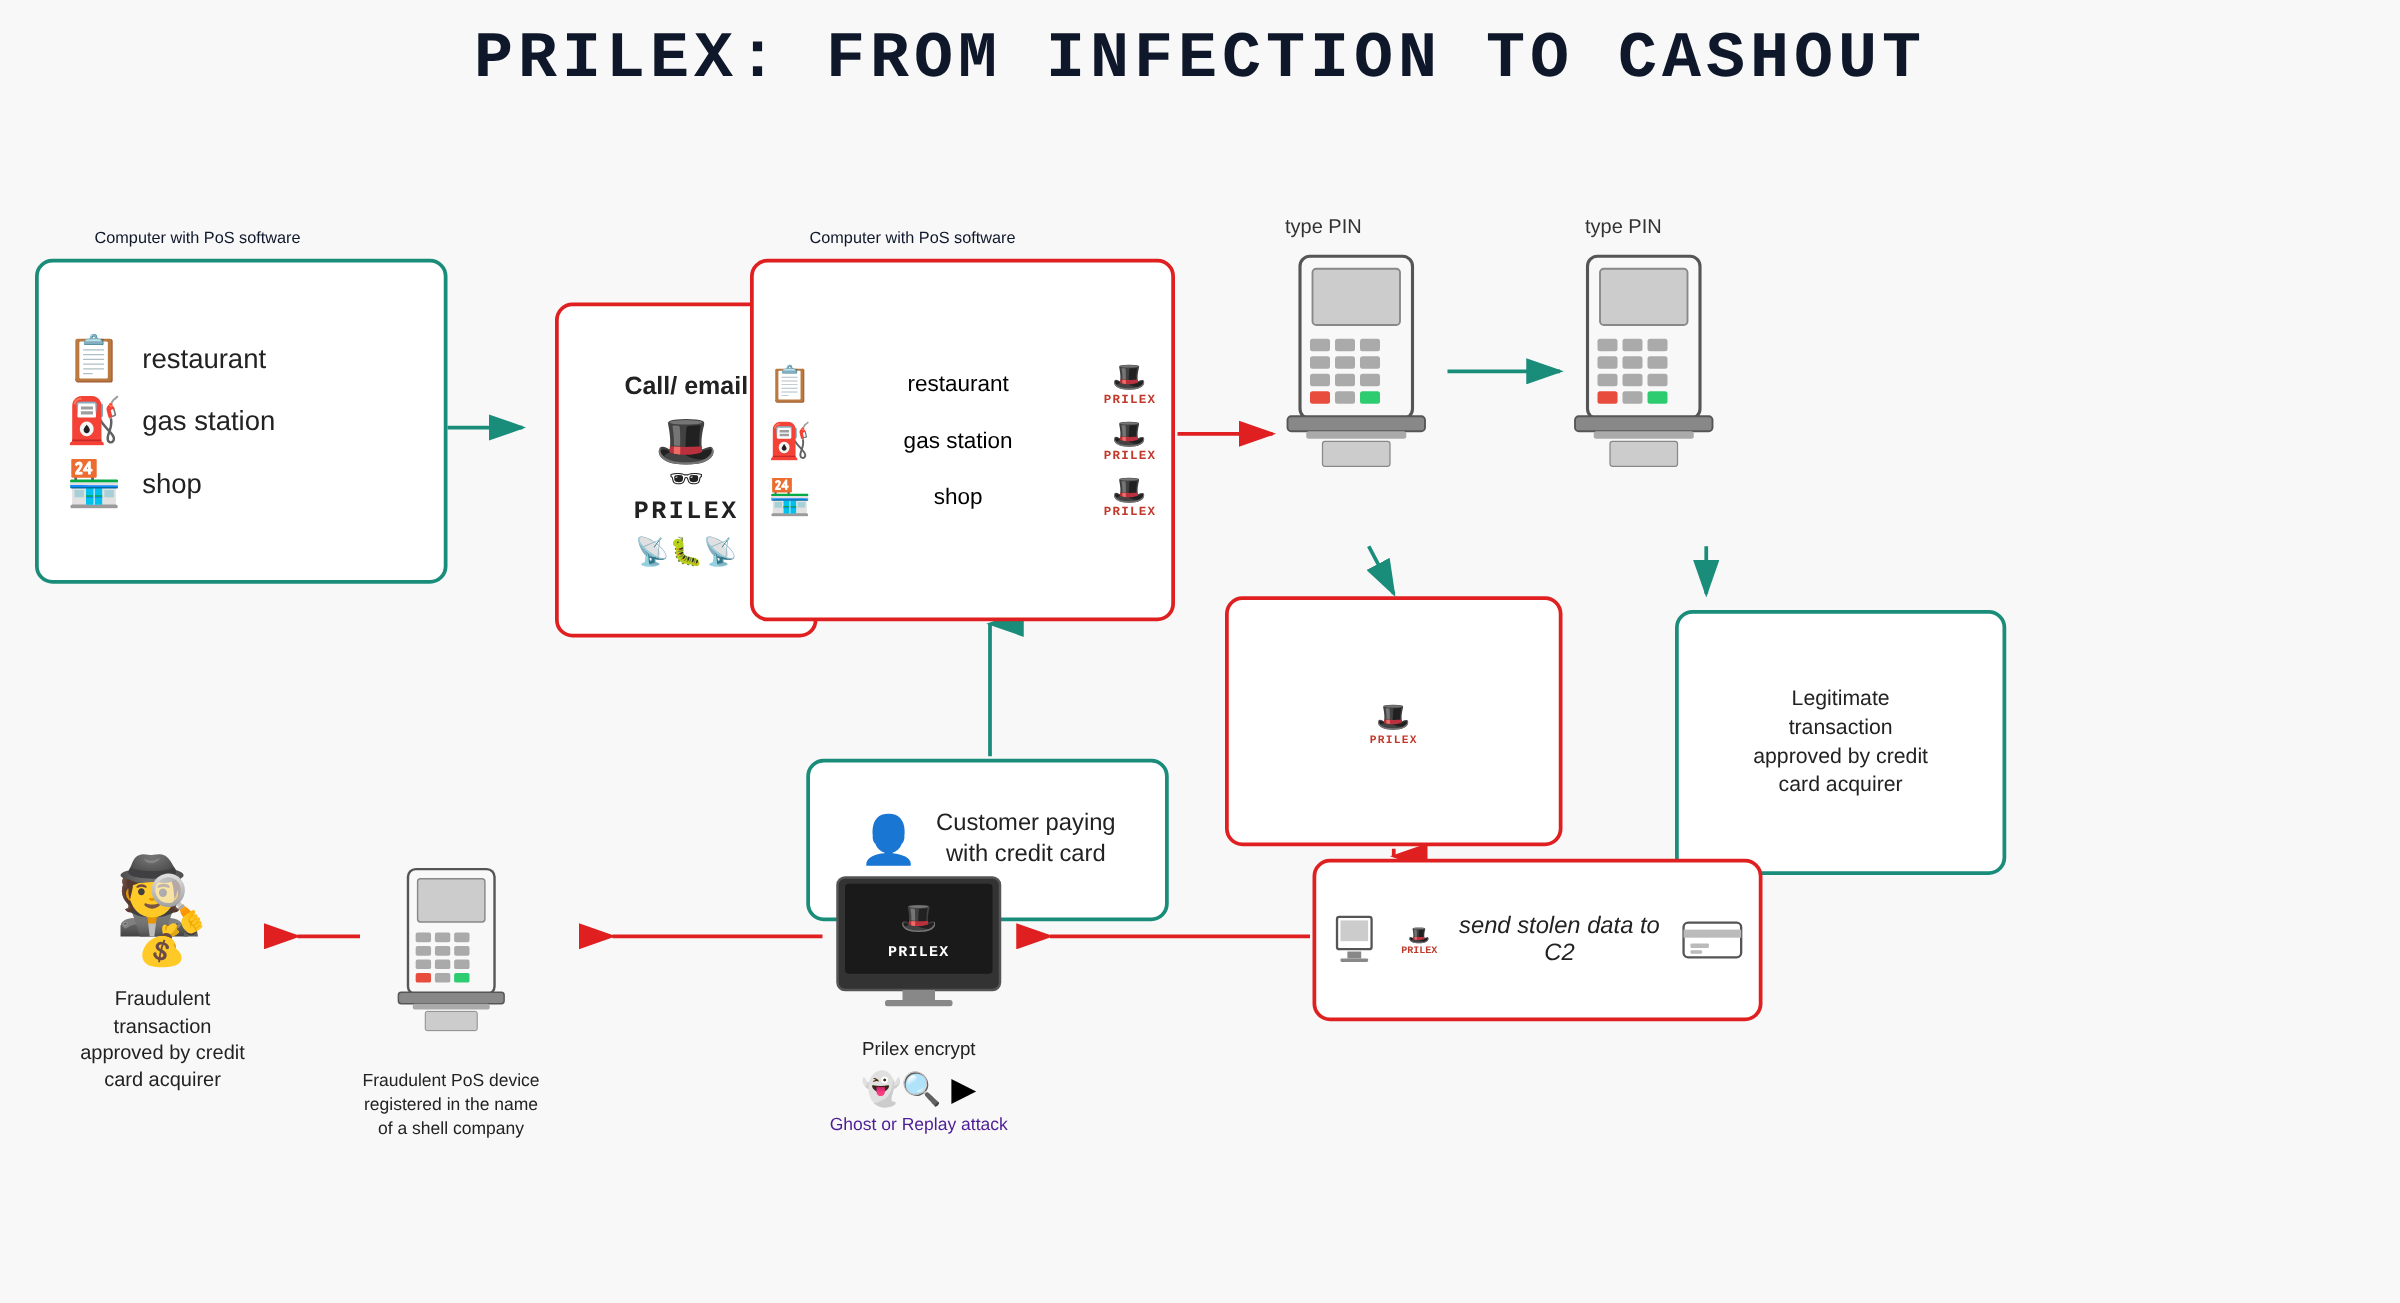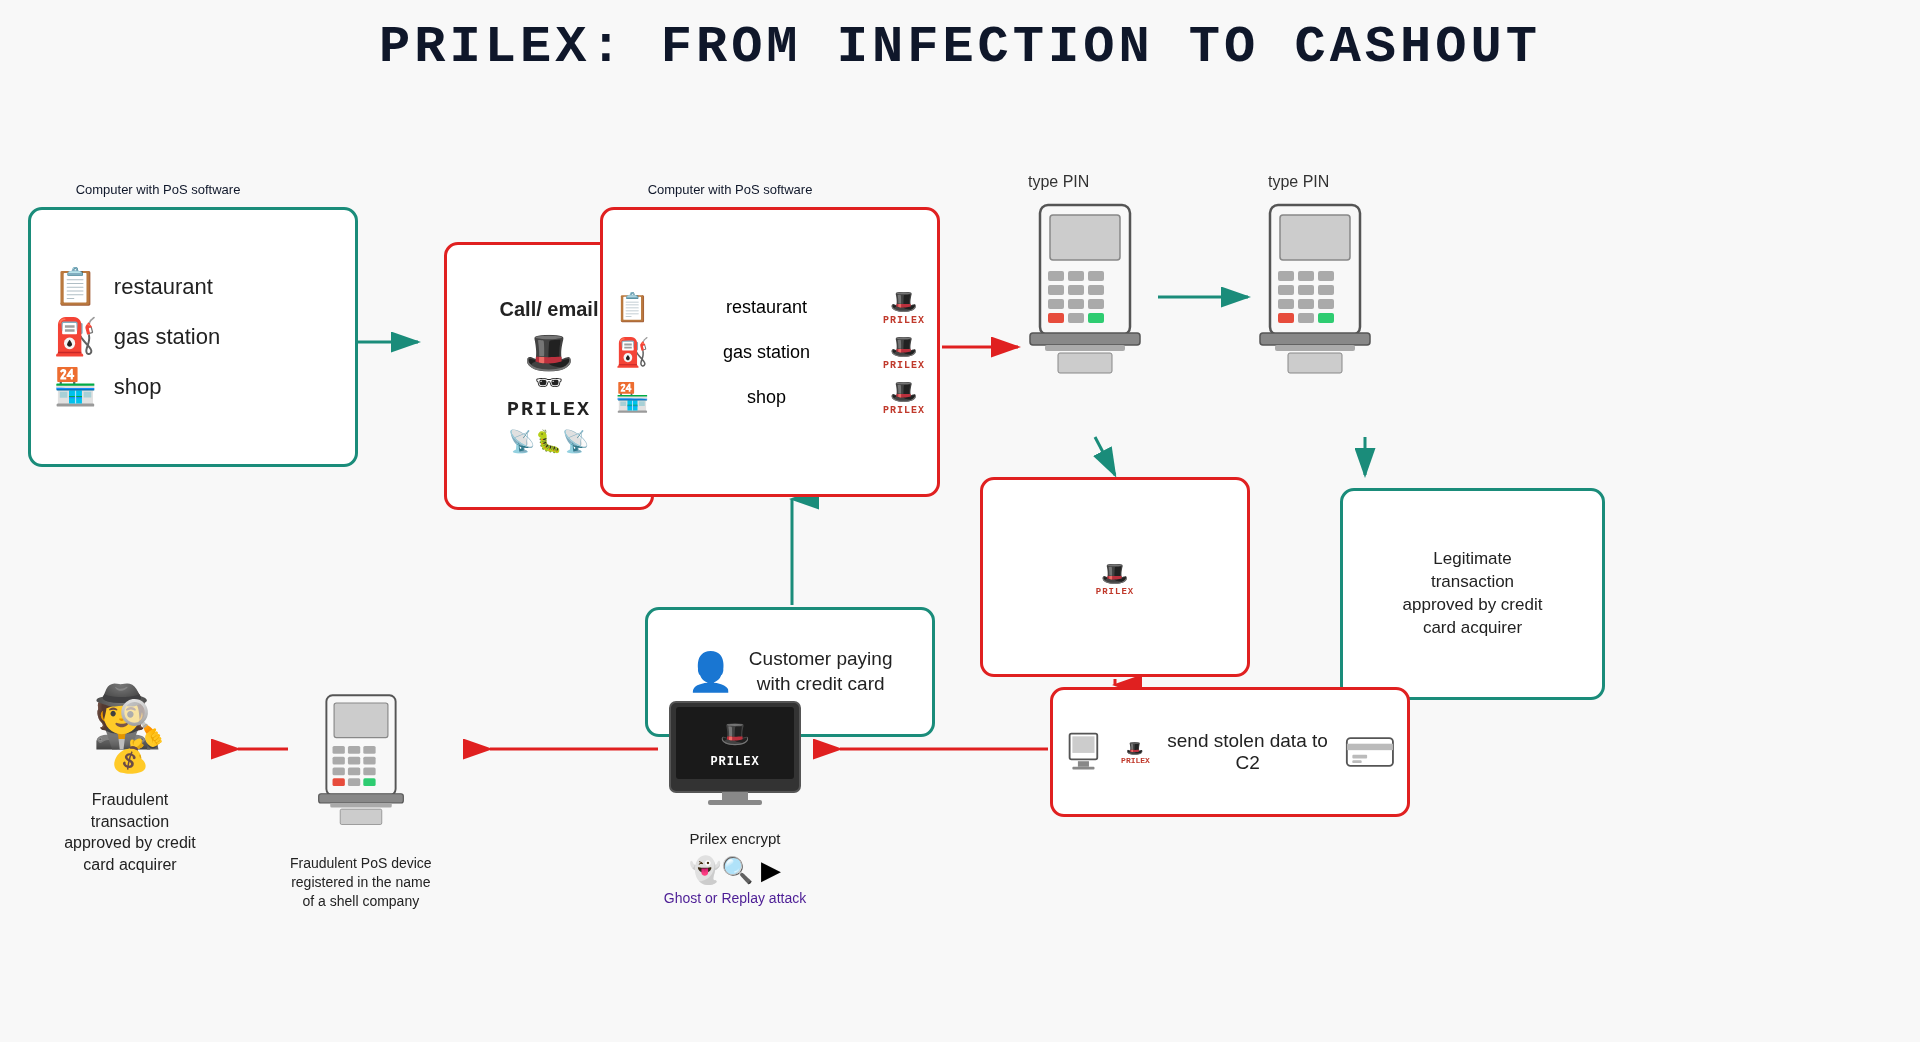--- a/index.html
+++ b/index.html
@@ -282,20 +282,21 @@
     .stolen-row {
       display: flex;
       align-items: center;
       gap: 10px;
       padding: 6px 12px;
     }
 
     .stolen-text {
       font-size: 19px;
       color: #222;
+      font-style: italic;
     }
 
     .bottom-label {
       font-size: 15px;
       color: #222;
       margin-top: 8px;
       line-height: 1.35;
     }
 
     .fraud-tx-title {

